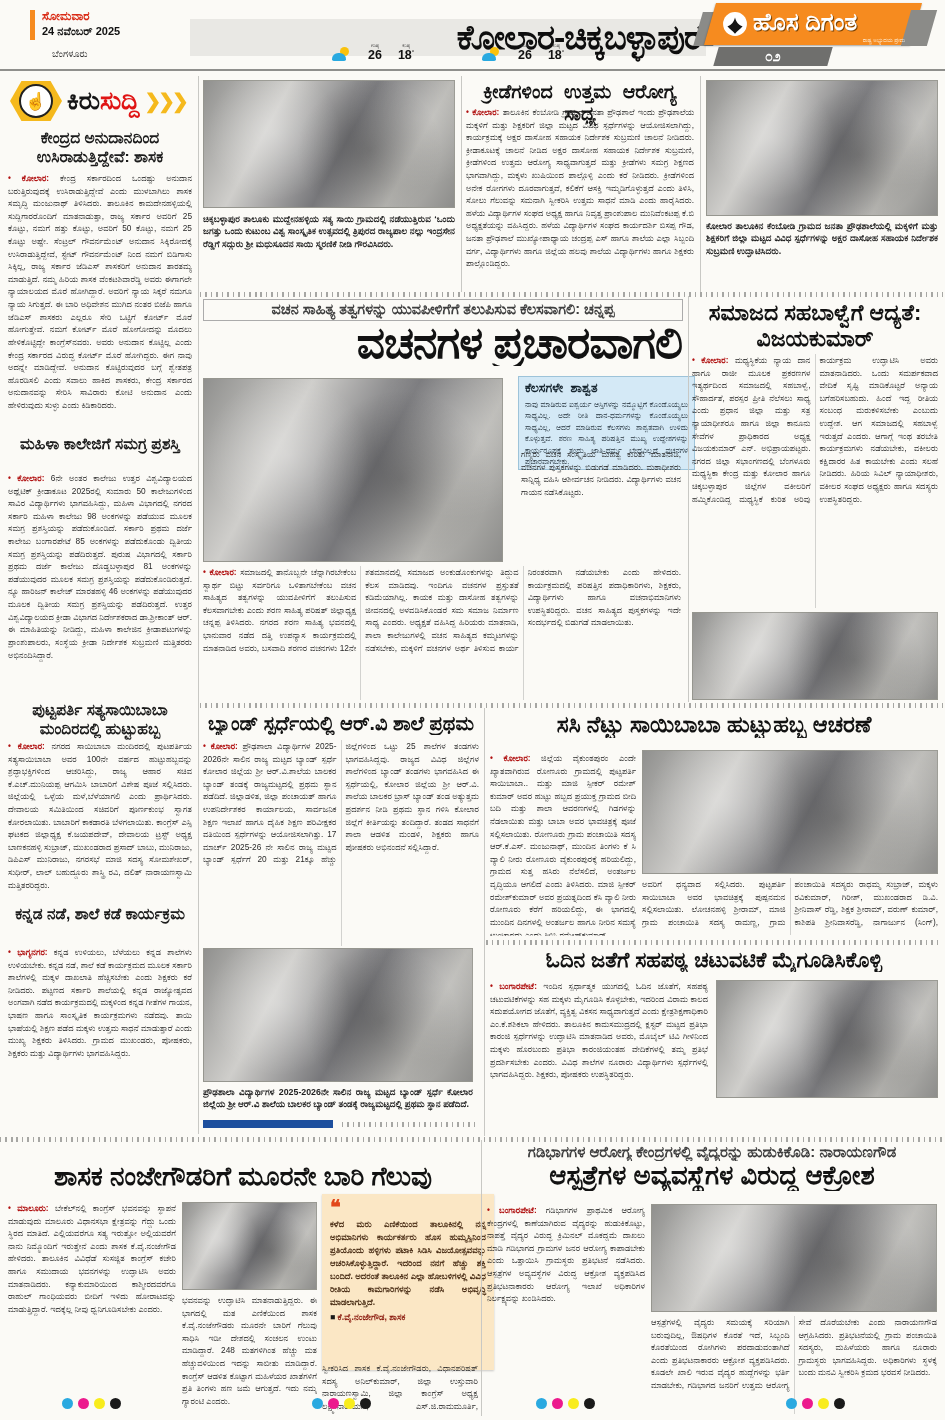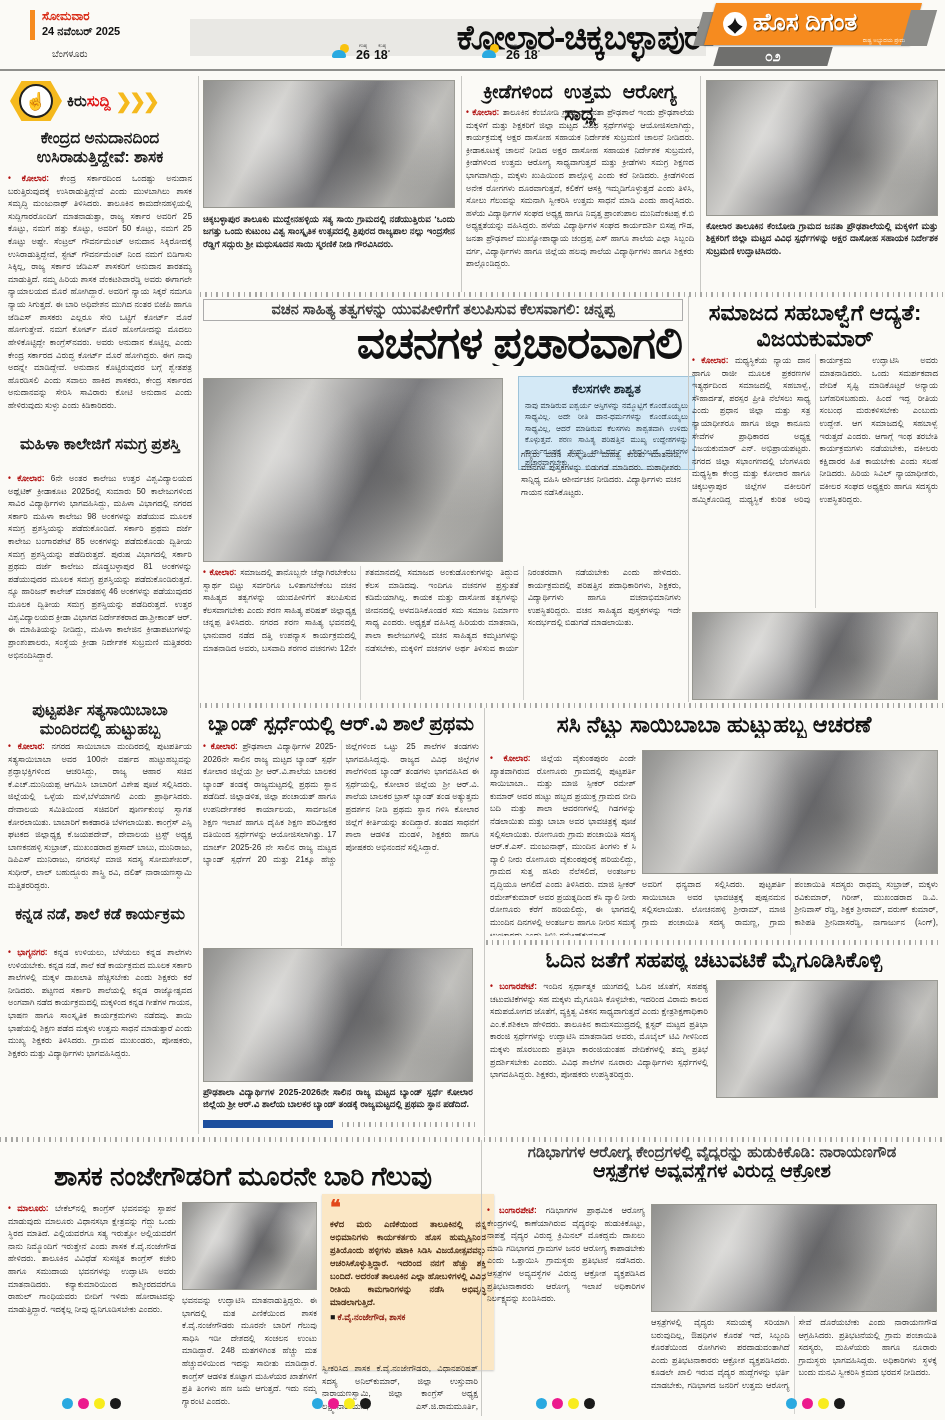--- a/index.html
+++ b/index.html
@@ -29,39 +29,39 @@
   .band{position:absolute;background:#e9e8e4;}
   .masthead{font-size:34px;font-weight:900;letter-spacing:-1px;color:#0e0e0e;text-align:center;}
   .skew{transform:skewX(-16deg);}
   .unskew{transform:skewX(16deg);}
   .brand-main{background:#f68b1f;box-shadow:0 1px 2px rgba(0,0,0,.35);}
   .brand-txt{font-size:24px;font-weight:900;color:#fff;text-shadow:1px 1px 0 #7a4100;white-space:nowrap;}
   .tagline{font-size:5.5px;color:#fff8ea;text-align:right;}
   .pagenum{background:#6f6f6d;color:#fff;font-size:14px;font-weight:800;text-align:center;line-height:19px;}
   .graybit{background:#8b8b88;}
   
-  .weather{position:absolute;display:flex;gap:4px;}
+  .weather{position:absolute;display:flex;align-items:flex-end;gap:16px;}
   .wicon{position:relative;width:20px;height:14px;display:inline-block;}
   .sun{position:absolute;left:8px;top:0;width:9px;height:9px;border-radius:50%;background:#f9c20d;}
   .cloud{position:absolute;left:0;bottom:0;width:14px;height:8px;border-radius:7px 7px 2px 2px;background:#29a9e0;}
   .wcol{display:inline-flex;flex-direction:column;align-items:center;line-height:1;}
   .wlabel{font-size:4.6px;color:#333;}
   .wval{font-size:12.5px;font-weight:800;color:#111;}
   
   .kiru{display:flex;align-items:center;gap:5px;}
   .hex{width:52px;height:40px;background:#f5b91d;display:flex;align-items:center;justify-content:center;
        clip-path:polygon(22% 0,78% 0,100% 50%,78% 100%,22% 100%,0 50%);}
   .hex-circle{width:30px;height:30px;border-radius:50%;background:#fff;display:flex;align-items:center;justify-content:center;
        font-size:17px;color:#111;border:2px solid #222;}
-  .kiru-w{font-size:15px;font-weight:900;color:#151515;}
+  .kiru-w{font-size:25px;font-weight:900;color:#151515;}
   .kiru-w.red{color:#e01414;}
   .chev{font-size:20px;font-weight:900;color:#f5b91d;letter-spacing:-3px;}
   
   .hibox{background:#d4e9f6;border:1px solid #9dc3d9;padding:5px 6px;overflow:hidden;}
-  .hibox-title{font-size:12.5px;font-weight:800;text-align:center;margin-bottom:3px;color:#15242e;}
+  .hibox-title{font-size:12.5px;font-weight:800;text-align:left;margin-bottom:3px;color:#15242e;font-family:Liberation Mono, monospace;}
   .hibox-body{font-size:7.6px;line-height:1.5;text-align:justify;color:#23313b;}
   .qbox{background:#fbe7c5;padding:6px 8px;overflow:hidden;box-shadow:0 1px 2px rgba(0,0,0,.2);}
   .qmark{color:#e2471a;font-size:20px;line-height:.6;font-weight:900;}
   .qtext{font-size:8.4px;font-weight:600;line-height:1.55;color:#4c3018;text-align:justify;}
   .qattr{font-size:8.6px;font-weight:800;color:#8c1d10;margin-top:3px;}
   .qattr .sq{color:#1a1a1a;}
   .bluebar{position:absolute;background:#1d4f9e;}
   
   .cmyk{position:absolute;display:flex;gap:5px;}
   .cmyk i{width:11px;height:11px;border-radius:50%;display:inline-block;}
@@ -253,21 +253,21 @@
   <div class="cmyk" style="left:312px;top:1398px;">
       <i class="c-c"></i>
       <i class="c-m"></i>
       <i class="c-y"></i>
       <i class="c-k"></i>
     </div>
 
   <div class="vrule" style="left:481px;top:1140px;height:276px;"></div>
 
   <div class="abs kick" style="left:487px;top:1143px;width:450px;font-size:15px;">ಗಡಿಭಾಗಗಳ ಆರೋಗ್ಯ ಕೇಂದ್ರಗಳಲ್ಲಿ ವೈದ್ಯರನ್ನು ಹುಡುಕಿಕೊಡಿ: ನಾರಾಯಣಗೌಡ</div>
-  <div class="abs headline" style="left:487px;top:1160px;width:450px;font-size:19px;">ಆಸ್ಪತ್ರೆಗಳ ಅವ್ಯವಸ್ಥೆಗಳ ವಿರುದ್ಧ ಆಕ್ರೋಶ</div>
+  <div class="abs headline" style="left:487px;top:1160px;width:450px;font-size:26px;">ಆಸ್ಪತ್ರೆಗಳ ಅವ್ಯವಸ್ಥೆಗಳ ವಿರುದ್ಧ ಆಕ್ರೋಶ</div>
 
   <div class="abs body-txt" style="left:487px;top:1204px;width:158px;height:210px;">
     <span class="dl"><span>•</span> <span>ಬಂಗಾರಪೇಟೆ:</span></span> <span>ಗಡಿಭಾಗಗಳ ಪ್ರಾಥಮಿಕ ಆರೋಗ್ಯ ಕೇಂದ್ರಗಳಲ್ಲಿ ಕಾಣೆಯಾಗಿರುವ ವೈದ್ಯರನ್ನು ಹುಡುಕಿಕೊಟ್ಟು, ನಾಪತ್ತೆ ವೈದ್ಯರ ವಿರುದ್ಧ ಕ್ರಿಮಿನಲ್ ಮೊಕದ್ದಮೆ ದಾಖಲು ಮಾಡಿ ಗಡಿಭಾಗದ ಗ್ರಾಮಗಳ ಜನರ ಆರೋಗ್ಯ ಕಾಪಾಡಬೇಕು ಎಂದು ಒತ್ತಾಯಿಸಿ ಗ್ರಾಮಸ್ಥರು ಪ್ರತಿಭಟನೆ ನಡೆಸಿದರು. ಆಸ್ಪತ್ರೆಗಳ ಅವ್ಯವಸ್ಥೆಗಳ ವಿರುದ್ಧ ಆಕ್ರೋಶ ವ್ಯಕ್ತಪಡಿಸಿದ ಪ್ರತಿಭಟನಾಕಾರರು ಆರೋಗ್ಯ ಇಲಾಖೆ ಅಧಿಕಾರಿಗಳ ನಿರ್ಲಕ್ಷ್ಯವನ್ನು ಖಂಡಿಸಿದರು.</span>
   </div>
   <div class="photo" style="left:651px;top:1204px;width:286px;height:108px;"></div>
   <div class="abs body-txt cols2" style="left:651px;top:1316px;width:286px;height:98px;">ಆಸ್ಪತ್ರೆಗಳಲ್ಲಿ ವೈದ್ಯರು ಸಮಯಕ್ಕೆ ಸರಿಯಾಗಿ ಬರುವುದಿಲ್ಲ, ಔಷಧಿಗಳ ಕೊರತೆ ಇದೆ, ಸಿಬ್ಬಂದಿ ಕೊರತೆಯಿಂದ ರೋಗಿಗಳು ಪರದಾಡುವಂತಾಗಿದೆ ಎಂದು ಪ್ರತಿಭಟನಾಕಾರರು ಆಕ್ರೋಶ ವ್ಯಕ್ತಪಡಿಸಿದರು. ಕೂಡಲೇ ಖಾಲಿ ಇರುವ ವೈದ್ಯರ ಹುದ್ದೆಗಳನ್ನು ಭರ್ತಿ ಮಾಡಬೇಕು, ಗಡಿಭಾಗದ ಜನರಿಗೆ ಉತ್ತಮ ಆರೋಗ್ಯ ಸೇವೆ ದೊರೆಯಬೇಕು ಎಂದು ನಾರಾಯಣಗೌಡ ಆಗ್ರಹಿಸಿದರು. ಪ್ರತಿಭಟನೆಯಲ್ಲಿ ಗ್ರಾಮ ಪಂಚಾಯಿತಿ ಸದಸ್ಯರು, ಮಹಿಳೆಯರು ಹಾಗೂ ನೂರಾರು ಗ್ರಾಮಸ್ಥರು ಭಾಗವಹಿಸಿದ್ದರು. ಅಧಿಕಾರಿಗಳು ಸ್ಥಳಕ್ಕೆ ಬಂದು ಮನವಿ ಸ್ವೀಕರಿಸಿ ಕ್ರಮದ ಭರವಸೆ ನೀಡಿದರು.</div>
 
   <div class="cmyk" style="left:536px;top:1398px;">
       <i class="c-c"></i>
       <i class="c-m"></i>

